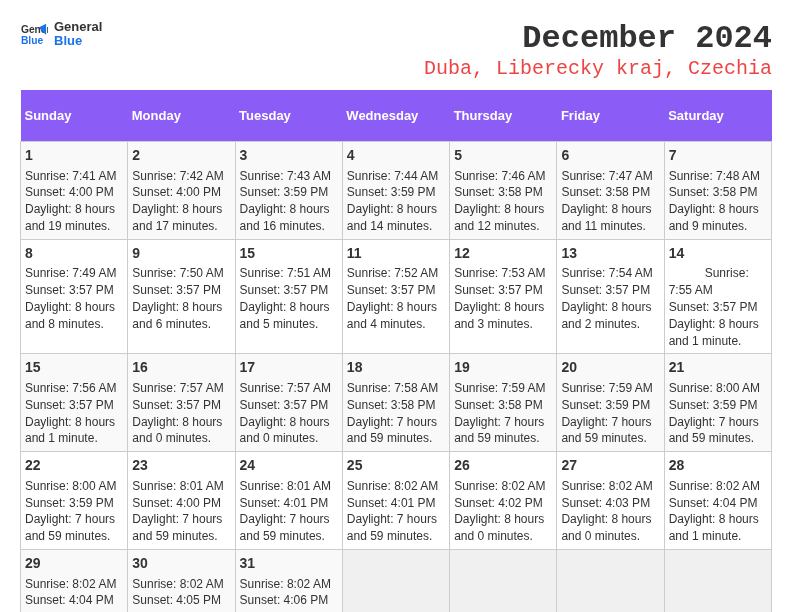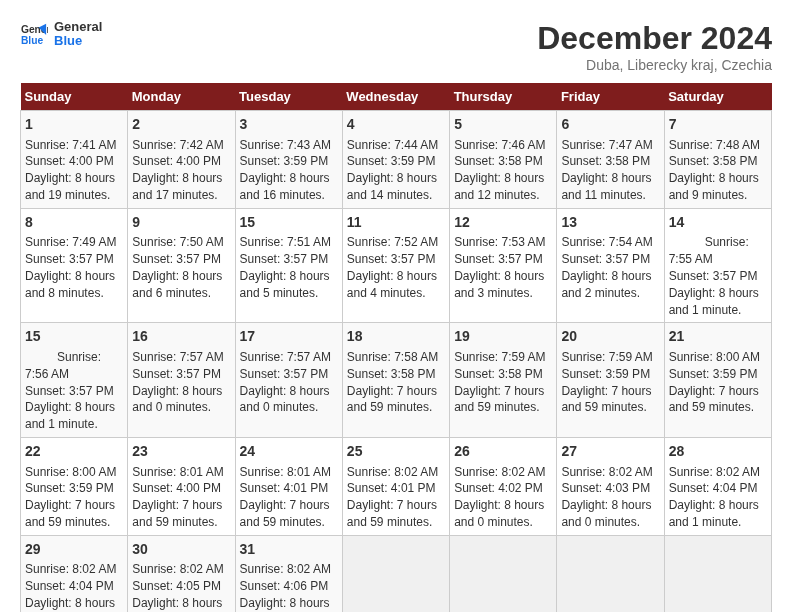--- a/index.html
+++ b/index.html
@@ -18,40 +18,40 @@
     }
     .logo {
       display: flex;
       align-items: center;
       gap: 4px;
     }
     .logo-icon {
       width: 28px;
       height: 28px;
     }
-    .title-area { text-align: right; }
+    .title-area { text-align: right; font-family: Liberation Mono, monospace; }
     .month-title {
       font-size: 32px;
       font-weight: bold;
       color: #333;
     }
     .subtitle {
-      font-size: 14px;
-      color: #737373;
+      font-size: 20px;
+      color: #ef4444;
       text-align: right;
     }
     table {
       width: 100%;
       border-collapse: collapse;
       font-size: 11px;
     }
     thead tr th {
-      background-color: #7f1d1d;
+      background-color: #8b5cf6;
       color: #fff;
-      padding: 6px 4px;
+      padding: 18px 4px;
       text-align: left;
       font-size: 13px;
       font-weight: bold;
     }
     tbody tr { vertical-align: top; }
     tbody tr td {
       border: 1px solid #ccc;
       padding: 4px;
       min-height: 80px;
       width: calc(100% / 7);
@@ -144,21 +144,21 @@
 Sunset: 3:57 PM
 Daylight: 8 hours and 3 minutes.</span></td>
         <td><span class="day-num">13</span><span class="day-info" style="white-space: pre-line;">Sunrise: 7:54 AM
 Sunset: 3:57 PM
 Daylight: 8 hours and 2 minutes.</span></td>
         <td><span class="day-num">14</span><span class="day-info" style="white-space: pre-line; margin-left: 36px;">Sunrise: 7:55 AM
 Sunset: 3:57 PM
 Daylight: 8 hours and 1 minute.</span></td>
       </tr>
       <tr>
-        <td><span class="day-num">15</span><span class="day-info" style="white-space: pre-line; margin-left: 32px;">Sunrise: 7:56 AM
+        <td><span class="day-num">15</span><span class="day-info" style="white-space: pre-line;">Sunrise: 7:56 AM
 Sunset: 3:57 PM
 Daylight: 8 hours and 1 minute.</span></td>
         <td><span class="day-num">16</span><span class="day-info" style="white-space: pre-line;">Sunrise: 7:57 AM
 Sunset: 3:57 PM
 Daylight: 8 hours and 0 minutes.</span></td>
         <td><span class="day-num">17</span><span class="day-info" style="white-space: pre-line;">Sunrise: 7:57 AM
 Sunset: 3:57 PM
 Daylight: 8 hours and 0 minutes.</span></td>
         <td><span class="day-num">18</span><span class="day-info" style="white-space: pre-line;">Sunrise: 7:58 AM
 Sunset: 3:58 PM

